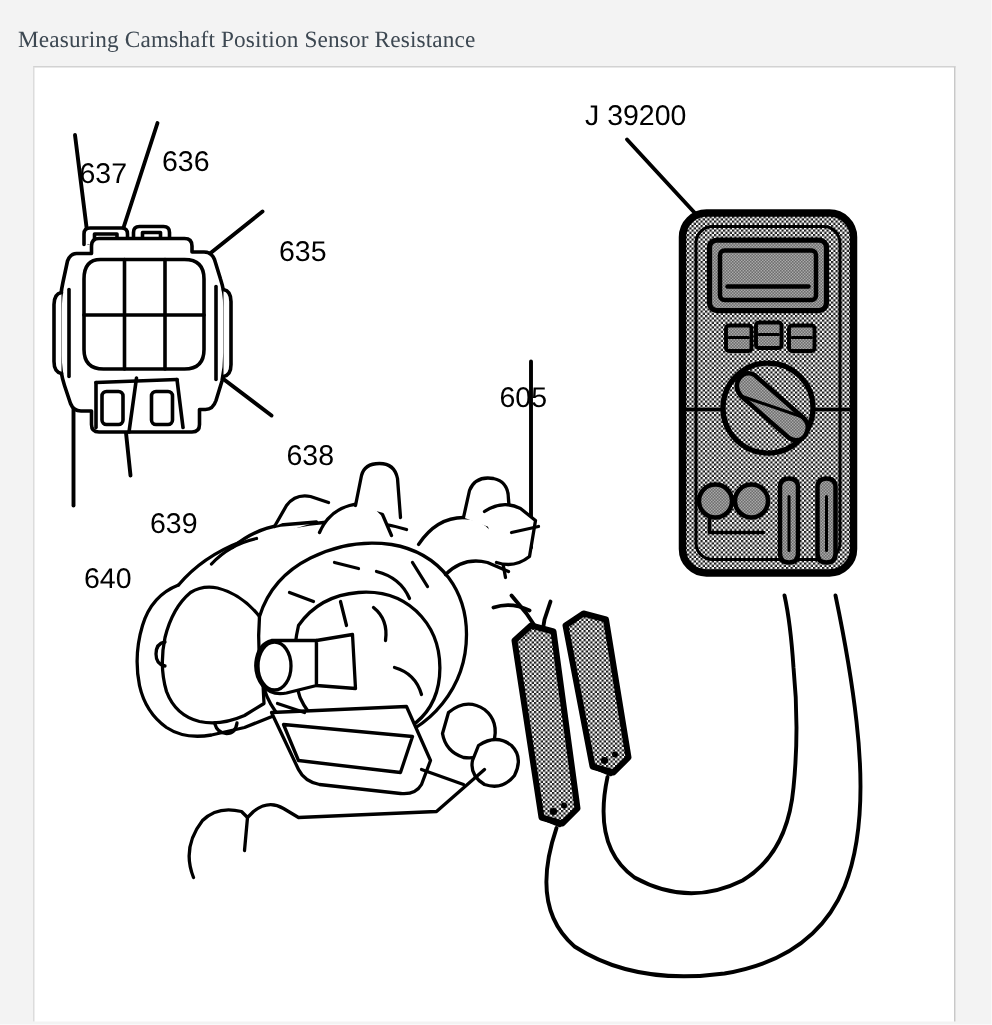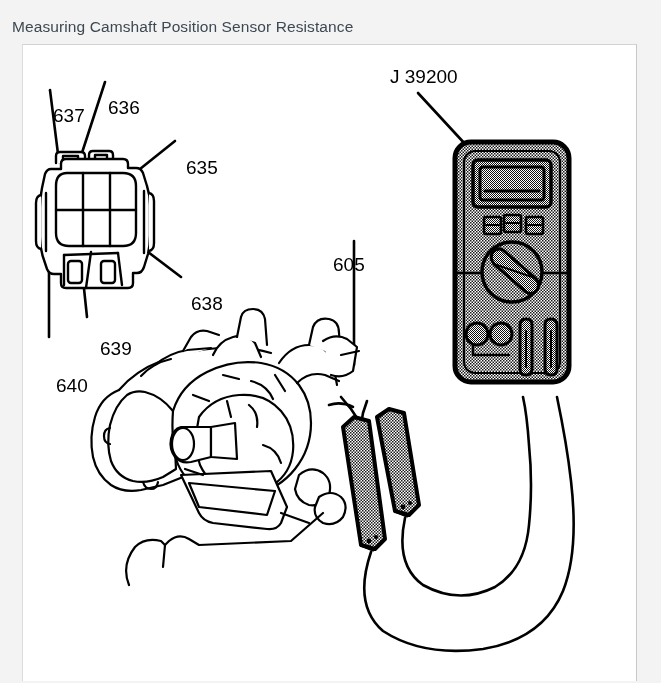--- a/index.html
+++ b/index.html
@@ -24,21 +24,21 @@
   }
 
   .figure-title {
     position: absolute;
     left: 12px;
     top: 18px;
     font-size: 15.5px;
     color: #3d4852;
     letter-spacing: 0.1px;
     white-space: nowrap;
-    font-family: Liberation Sans, sans-serif;
+    font-family: Liberation Serif, serif;
   }
 
   .figure-frame {
     position: absolute;
     left: 22px;
     top: 44px;
     width: 615px;
     height: 637px;
     background: #ffffff;
     border-left: 1px solid #dcdcdc;

